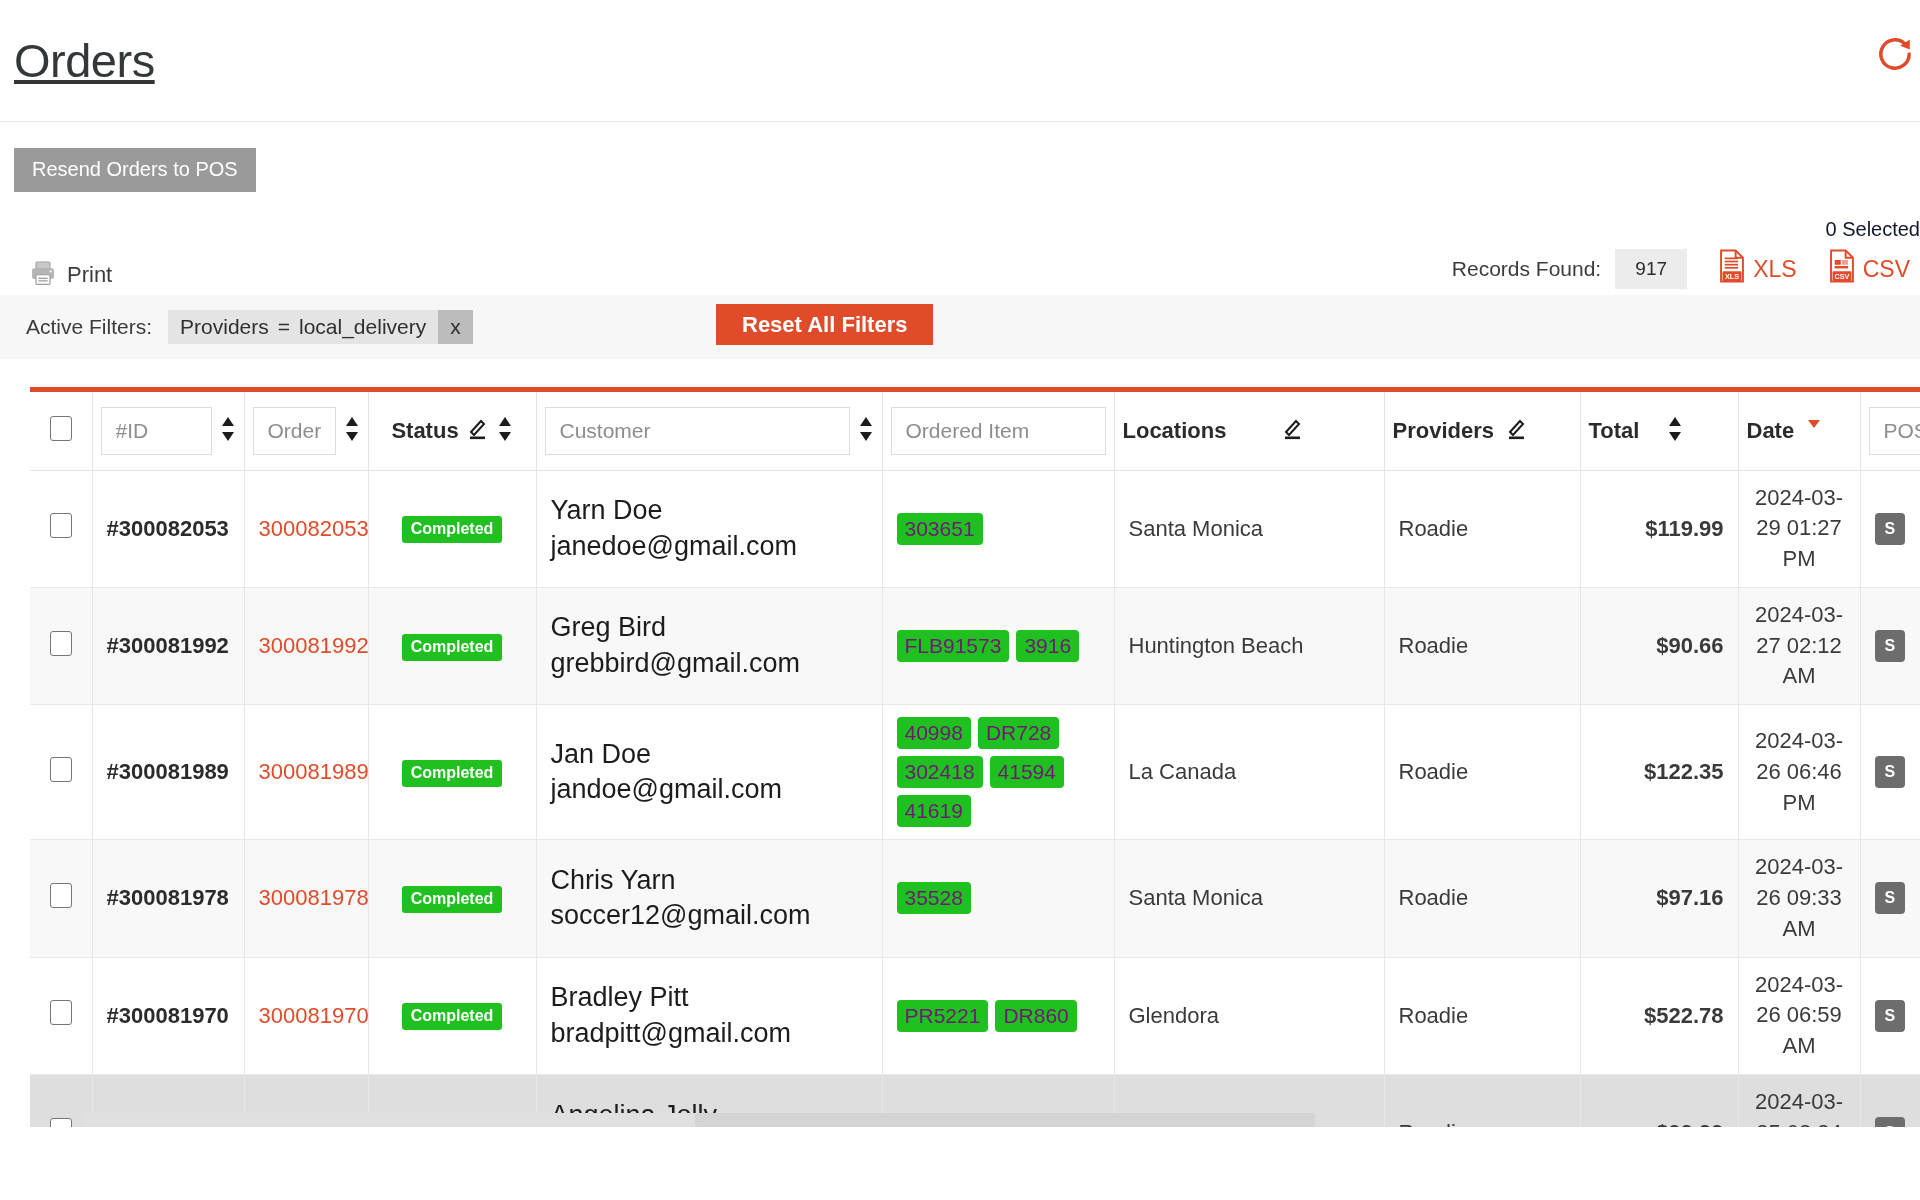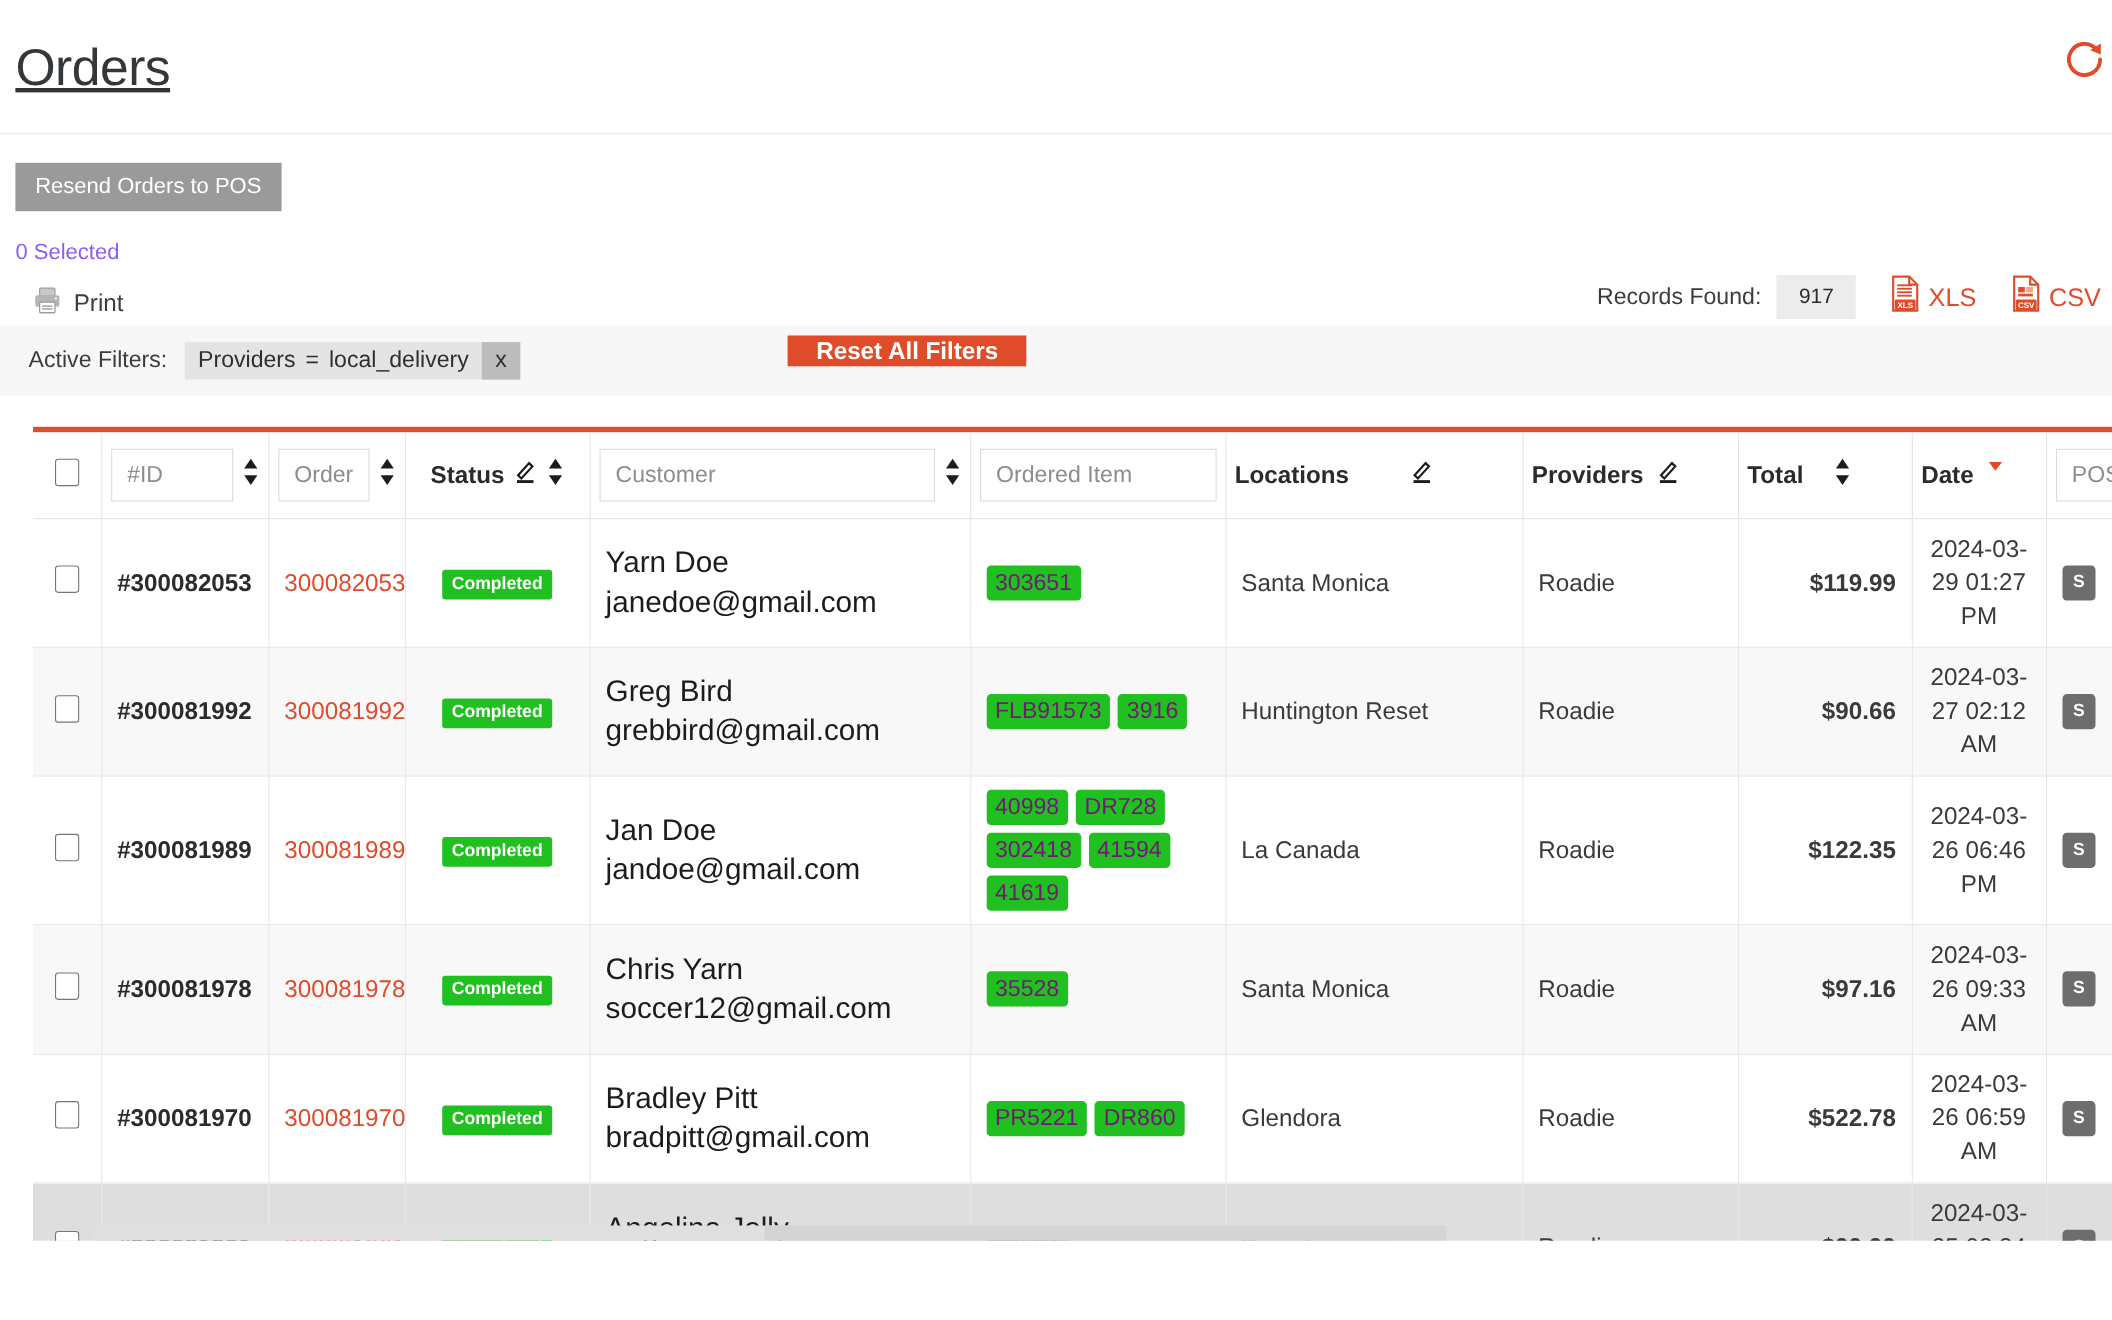--- a/index.html
+++ b/index.html
@@ -46,21 +46,22 @@
     border: none;
     font-size: 20px;
     font-family: "Liberation Sans", sans-serif;
     padding: 10px 18px 12px 18px;
     cursor: pointer;
     line-height: 1.1;
   }
   .selected-count {
     margin: 26px 0 0 14px;
     font-size: 20px;
-    color: #8b5cf6;
+    color: #0f172a;
+    text-align: right;
   }
 
   .print-row {
     margin: 18px 12px 0 28px;
     display: flex;
     align-items: center;
     gap: 9px;
     width: max-content;
     cursor: pointer;
   }
@@ -111,21 +112,21 @@
     position: absolute;
     left: 716px;
     top: 9px;
     background: #e04b2a;
     color: #fff;
     border: none;
     font-size: 22px;
     font-weight: bold;
     font-family: "Liberation Sans", sans-serif;
     padding: 0 26px;
-    height: 28px;
+    height: 41px;
     cursor: pointer;
   }
   .records-wrap {
     position: absolute;
     right: 10px;
     top: -46px;
     display: flex;
     align-items: center;
     gap: 0px;
     font-size: 21px;
@@ -530,21 +531,21 @@
      <td>
        <div class="cust-name">Greg Bird</div>
        <div class="cust-email">grebbird@gmail.com</div>
           </td>
      <td>
        <div class="item-tags">
               <span class="tag-item">FLB91573</span>
               <span class="tag-item">3916</span>
             </div>
           </td>
-     <td>Huntington Reset</td>
+     <td>Huntington Beach</td>
      <td>Roadie</td>
      <td class="cell-total">$90.66</td>
      <td class="cell-date">2024-03-27 02:12 AM</td>
      <td>
        <span class="pos-badge">S</span></td>
         </tr>
         <tr>
           <td class="col-check">
        <span class="chk"></span></td>
      <td><span class="cell-id">#300081989</span></td>

